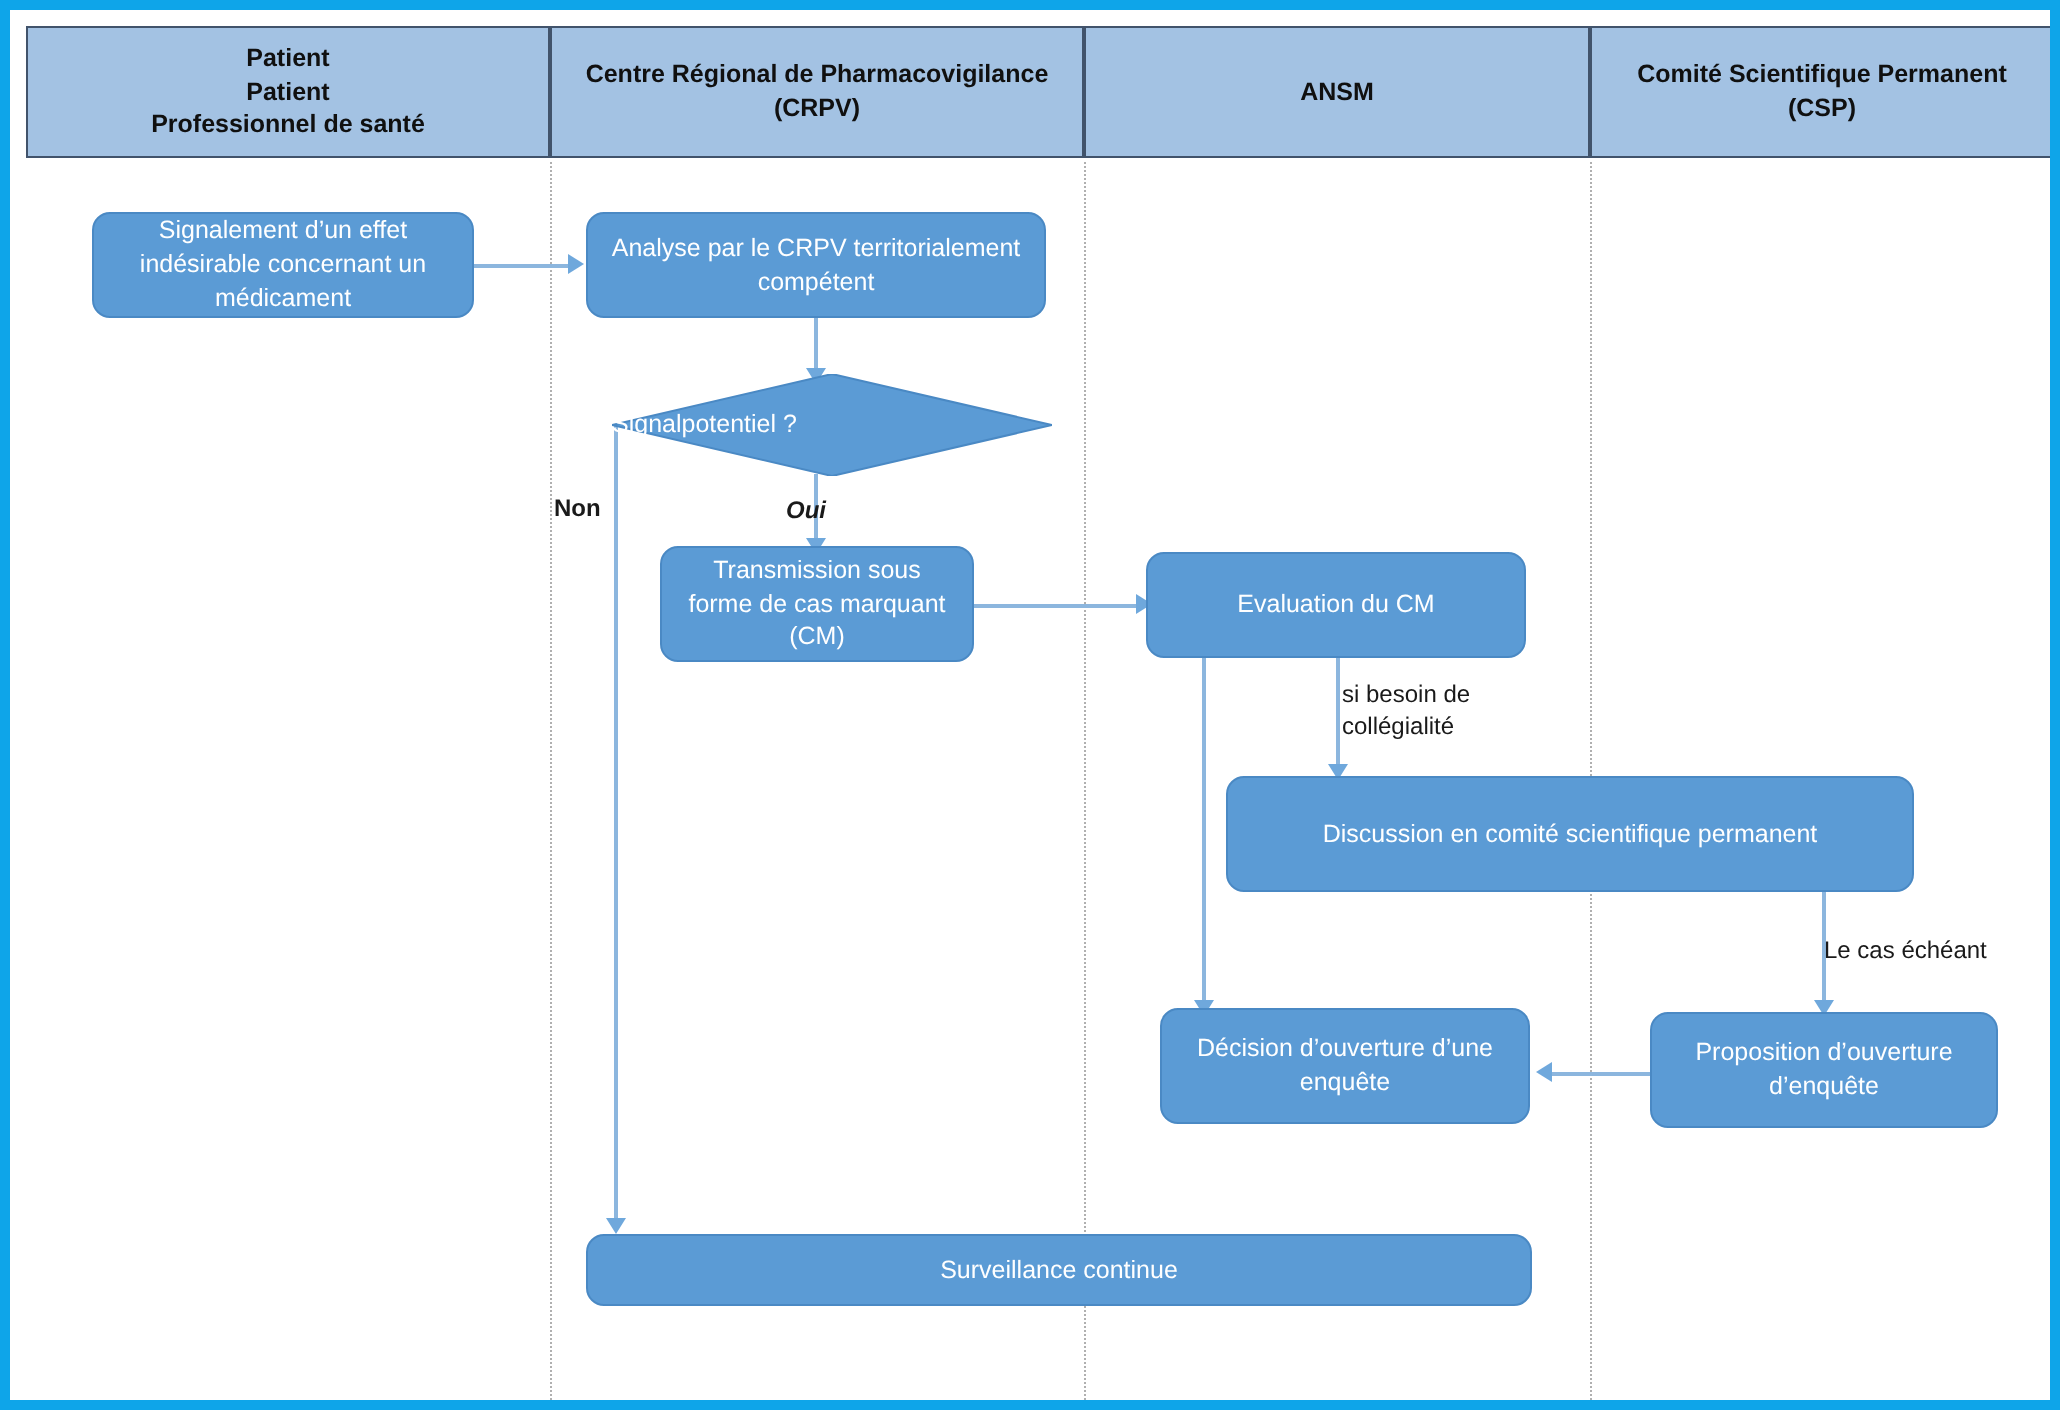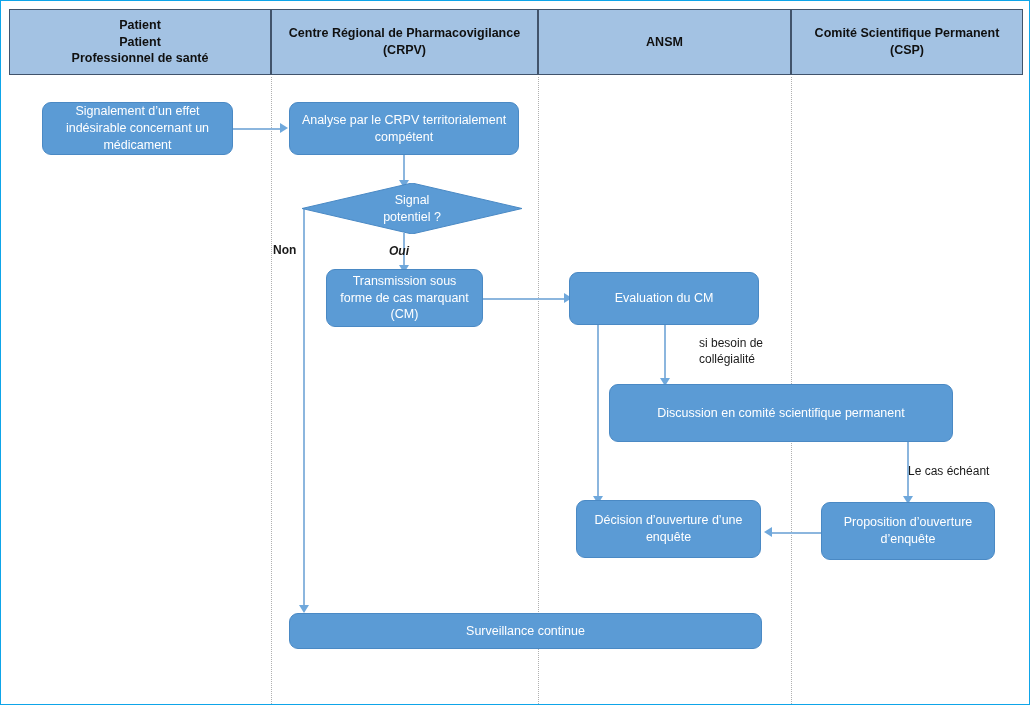--- a/index.html
+++ b/index.html
@@ -5,21 +5,21 @@
   html, body {
     margin: 0;
     padding: 0;
     background: #ffffff;
   }
   #page {
     position: relative;
     width: 1030px;
     height: 705px;
     background: #ffffff;
-    border: 1px solid #0ea5e9;
+    border: 5px solid #0ea5e9;
     box-sizing: border-box;
     font-family: "Liberation Sans", sans-serif;
     overflow: hidden;
   }
 
   
   .lane-header {
     position: absolute;
     top: 8px;
     height: 66px;
@@ -70,23 +70,23 @@
   }
   .diamond-wrap svg {
     position: absolute;
     inset: 0;
     display: block;
   }
   .diamond-label {
     position: absolute;
     inset: 0;
     display: flex;
-    flex-direction: column;
+    flex-direction: row;
     align-items: center;
-    justify-content: center;
+    justify-content: flex-start;
     color: #ffffff;
     font-size: 12.5px;
     line-height: 1.3;
     text-align: center;
     pointer-events: none;
   }
 
   
   .conn {
     position: absolute;
@@ -186,21 +186,21 @@
   <div class="conn v" style="left:906px; top:441px; height:58px;"></div>
   <div class="arrowhead down" style="left:902px; top:495px;"></div>
 
   <div class="conn h" style="left:769px; top:531px; width:51px;"></div>
   <div class="arrowhead left" style="left:763px; top:526px;"></div>
 
   <div class="edge-label bold" style="left:272px; top:241px;">Non</div>
 
   <div class="edge-label bold" style="left:388px; top:242px;font-style:italic;">Oui</div>
 
-  <div class="edge-label" style="left:666px; top:334px;padding-left:32px;">si besoin de
+  <div class="edge-label" style="left:666px; top:334px;">si besoin de
 collégialité</div>
 
   <div class="edge-label" style="left:884px; top:462px;margin-left:23px;">Le cas échéant</div>
 
   <div class="node" style="left:41px; top:101px; width:191px; height:53px;">
     <span>Signalement d’un effet indésirable concernant un médicament</span>
   </div>
 
   <div class="node" style="left:288px; top:101px; width:230px; height:53px;">
     <span>Analyse par le CRPV territorialement compétent</span>

